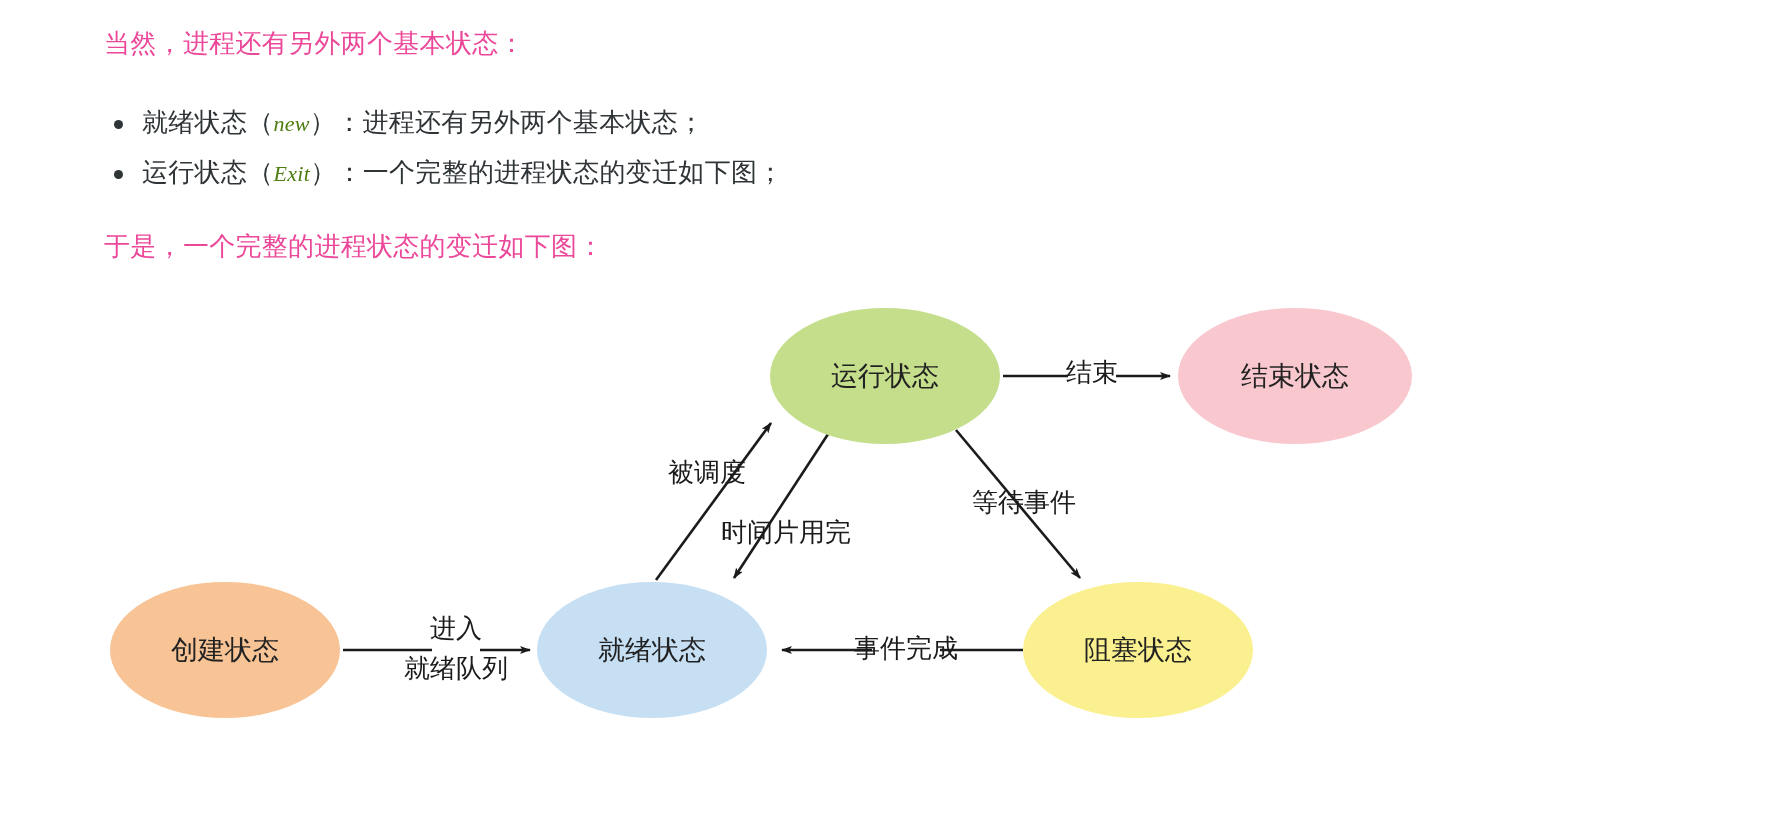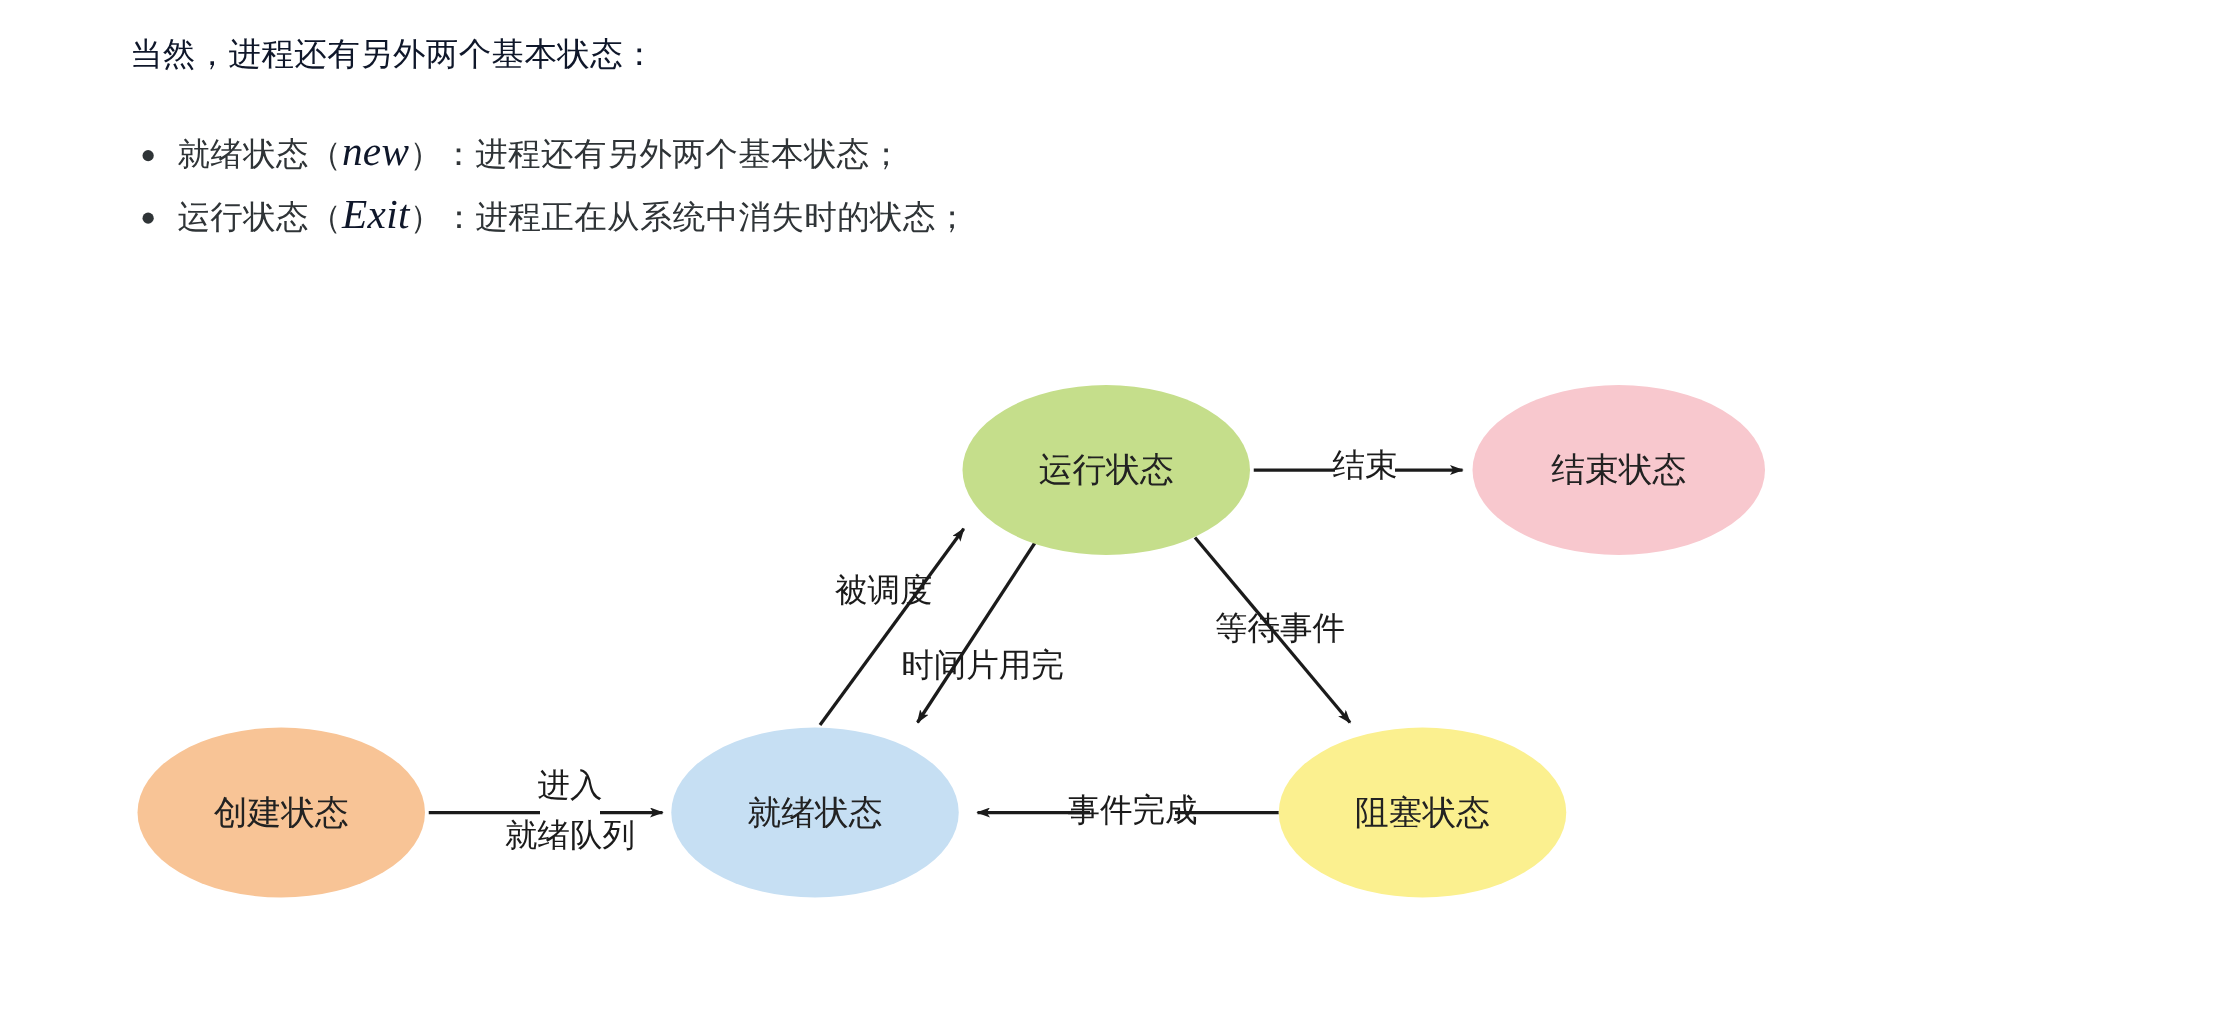--- a/index.html
+++ b/index.html
@@ -18,21 +18,21 @@
   .doc {
     position: absolute;
     left: 0; top: 0;
     width: 1771px;
     height: 817px;
   }
   .para {
     position: absolute;
     font-size: 26px;
     line-height: 34px;
-    color: #0f172a;
+    color: #ec4899;
     letter-spacing: 0.3px;
   }
   #para-intro { left: 104px; top: 26px; }
   #para-outro { left: 104px; top: 229px; }
 
   .bullet-list {
     position: absolute;
     left: 104px;
     top: 98px;
     margin: 0;
@@ -53,23 +53,23 @@
     position: absolute;
     left: 10px;
     top: 22px;
     width: 9px;
     height: 9px;
     border-radius: 50%;
     background: #2f3437;
   }
   .em-term {
     font-style: italic;
-    color: #0f172a;
+    color: #4d7c0f;
     font-family: "Liberation Serif", "DejaVu Serif", serif;
-    font-size: 33px;
+    font-size: 22px;
   }
 
   
   .diagram {
     position: absolute;
     left: 60px;
     top: 278px;
     width: 1500px;
     height: 540px;
   }
@@ -101,24 +101,25 @@
 
 <div class="doc">
 
   <div class="para" id="para-intro">当然，进程还有另外两个基本状态：</div>
 
   <ul class="bullet-list">
     <li class="bullet-item">
       <span>就绪状态（</span><span class="em-term">new</span><span>）：进程还有另外两个基本状态；</span>
     </li>
     <li class="bullet-item">
-      <span>运行状态（</span><span class="em-term">Exit</span><span>）：进程正在从系统中消失时的状态；</span>
+      <span>运行状态（</span><span class="em-term">Exit</span><span>）：一个完整的进程状态的变迁如下图；</span>
     </li>
   </ul>
 
+  <div class="para" id="para-outro">于是，一个完整的进程状态的变迁如下图：</div>
 
   <div class="diagram">
     <svg width="1500" height="540" viewBox="0 0 1500 540" xmlns="http://www.w3.org/2000/svg">
       <defs>
         <marker id="arrowhead" markerWidth="11" markerHeight="8" refX="10" refY="4" orient="auto" markerUnits="userSpaceOnUse">
           <path d="M0,0 L11,4 L0,8 L2.6,4 Z" fill="#1b1b1b"></path>
         </marker>
       </defs>
 
       <g>

